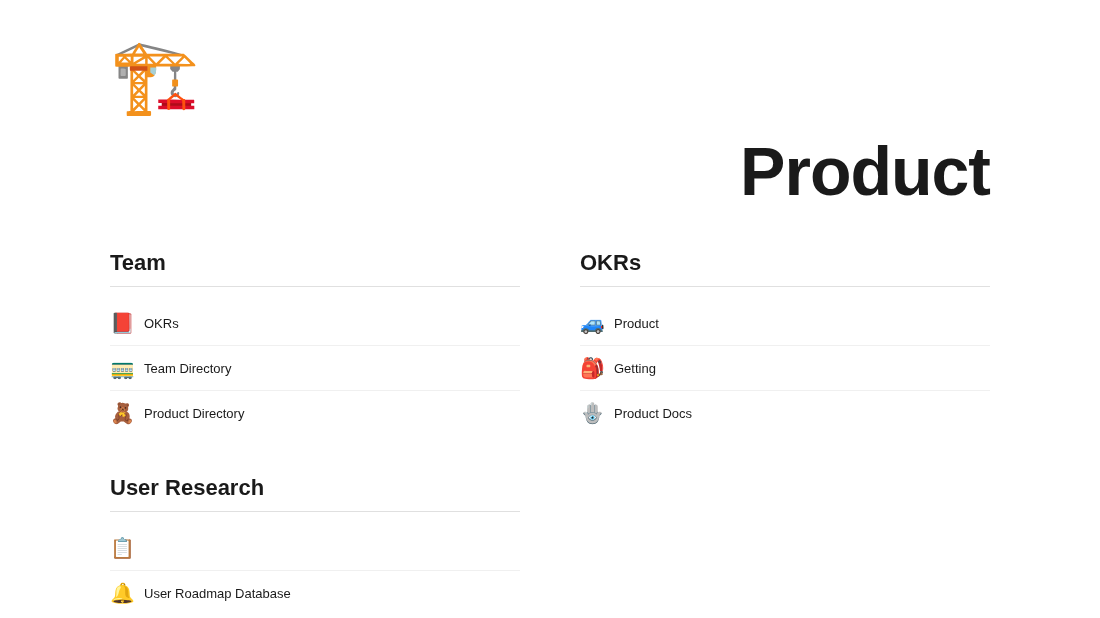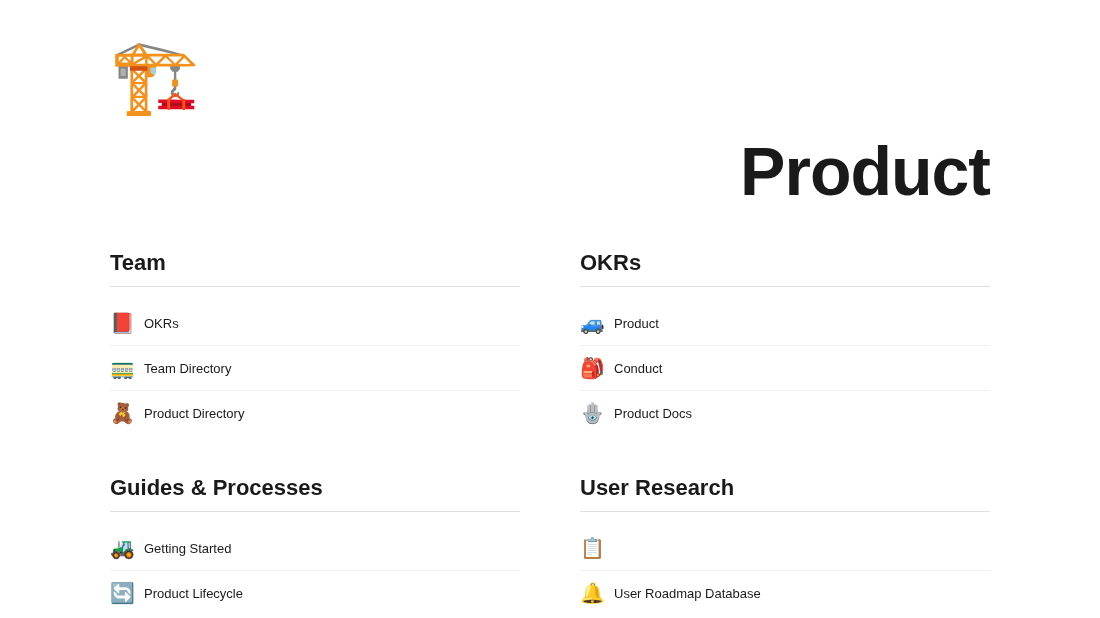--- a/index.html
+++ b/index.html
@@ -116,38 +116,25 @@
       </div>
       <div class="section">
         <h2 class="section-title">OKRs</h2>
         <ul class="section-items">
           <li class="section-item">
             <span class="item-emoji">🚙</span>
             <span class="item-label">Product</span>
           </li>
           <li class="section-item">
             <span class="item-emoji">🎒</span>
-            <span class="item-label">Conduct</span>
+            <span class="item-label">Getting</span>
           </li>
           <li class="section-item">
             <span class="item-emoji">🪬</span>
             <span class="item-label">Product Docs</span>
-          </li>
-        </ul>
-      </div>
-      <div class="section">
-        <h2 class="section-title">Guides &amp; Processes</h2>
-        <ul class="section-items">
-          <li class="section-item">
-            <span class="item-emoji">🚜</span>
-            <span class="item-label">Getting Started</span>
-          </li>
-          <li class="section-item">
-            <span class="item-emoji">🔄</span>
-            <span class="item-label">Product Lifecycle</span>
           </li>
         </ul>
       </div>
       <div class="section">
         <h2 class="section-title">User Research</h2>
         <ul class="section-items">
           <li class="section-item">
             <span class="item-emoji">📋</span>
           </li>
           <li class="section-item">

